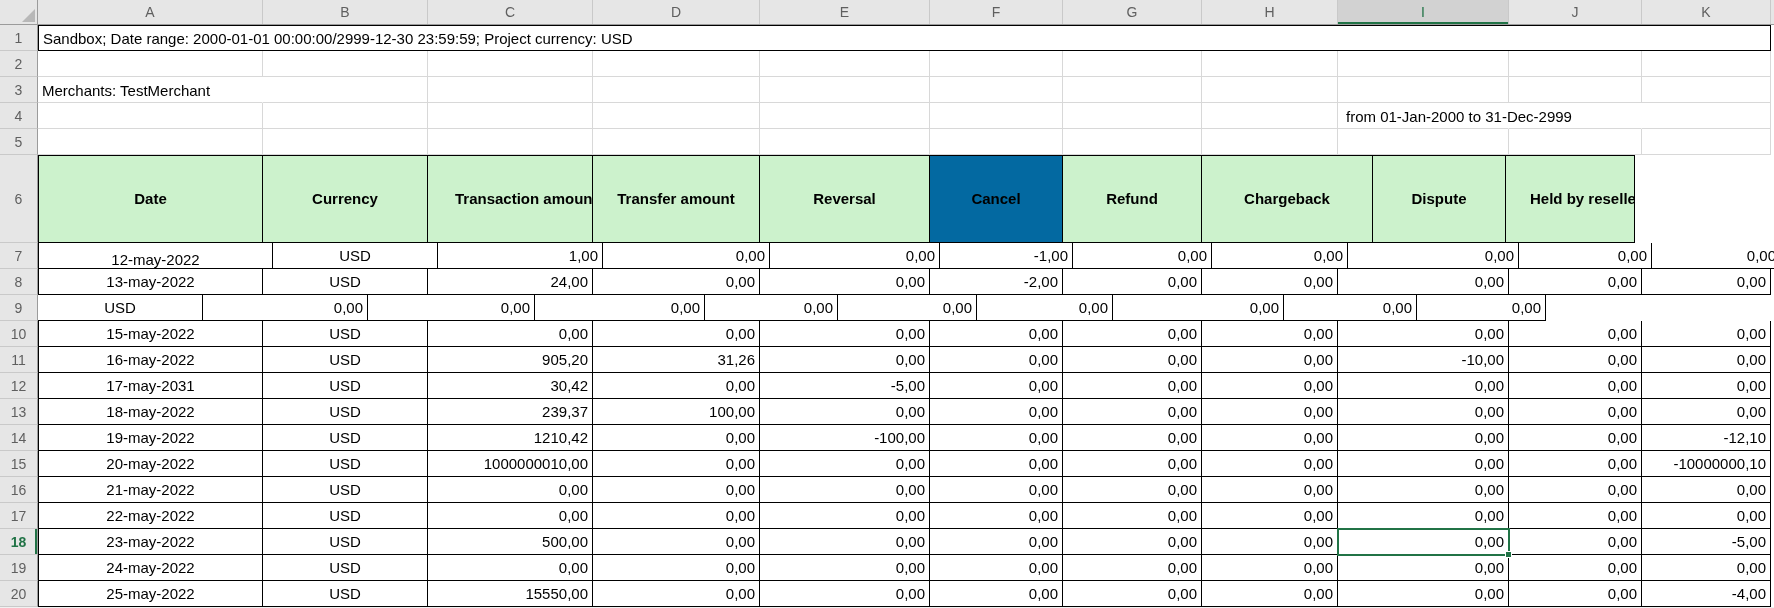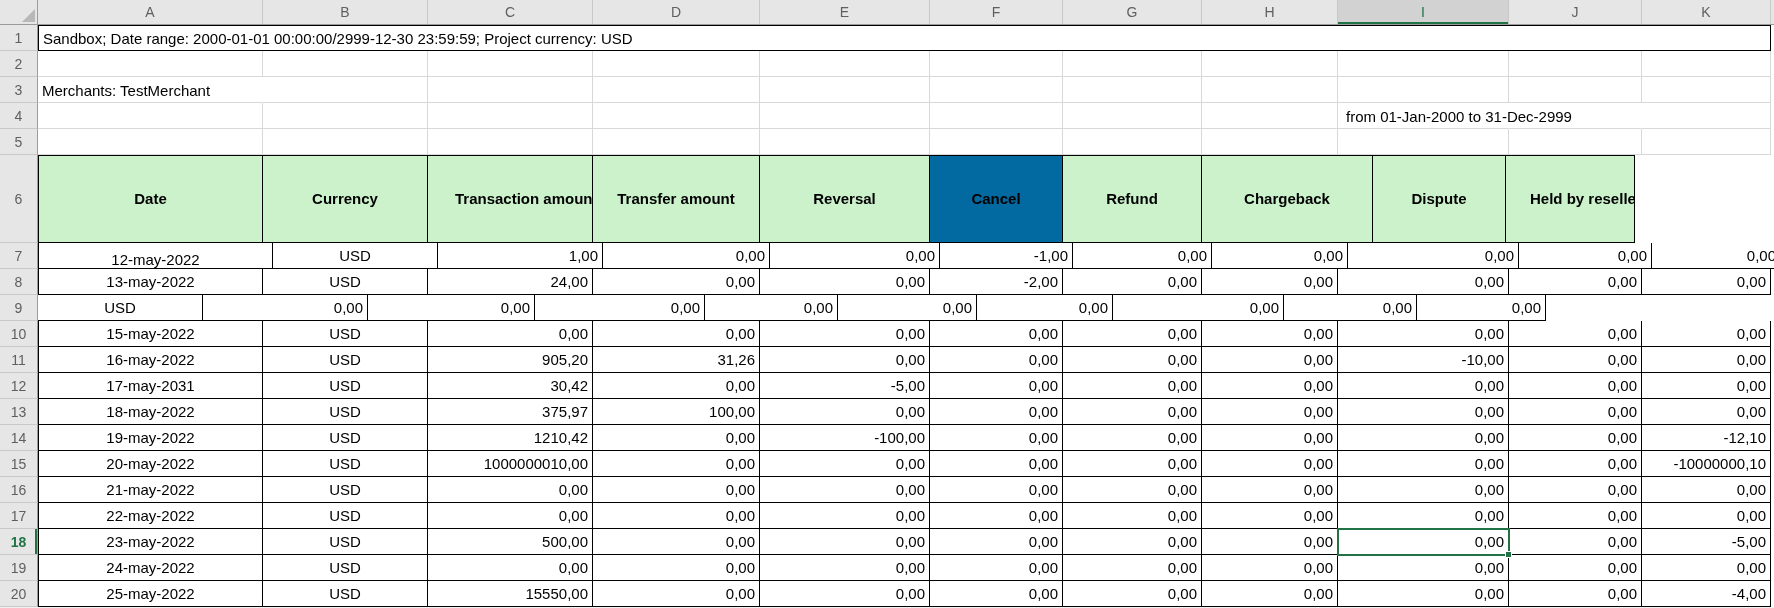--- a/index.html
+++ b/index.html
@@ -376,21 +376,21 @@
     </div>
     <div class="row" style="height: 26px;">
       <div class="rowhdr">13</div>
       <div class="tcell ctr first" style="width: 225px;">
         <span>18-may-2022</span>
       </div>
       <div class="tcell ctr" style="width: 165px;">
         <span>USD</span>
       </div>
       <div class="tcell num" style="width: 165px;">
-        <span>375,97</span>
+        <span>239,37</span>
       </div>
       <div class="tcell num" style="width: 167px;">
         <span>100,00</span>
       </div>
       <div class="tcell num" style="width: 170px;">
         <span>0,00</span>
       </div>
       <div class="tcell num" style="width: 133px;">
         <span>0,00</span>
       </div>

